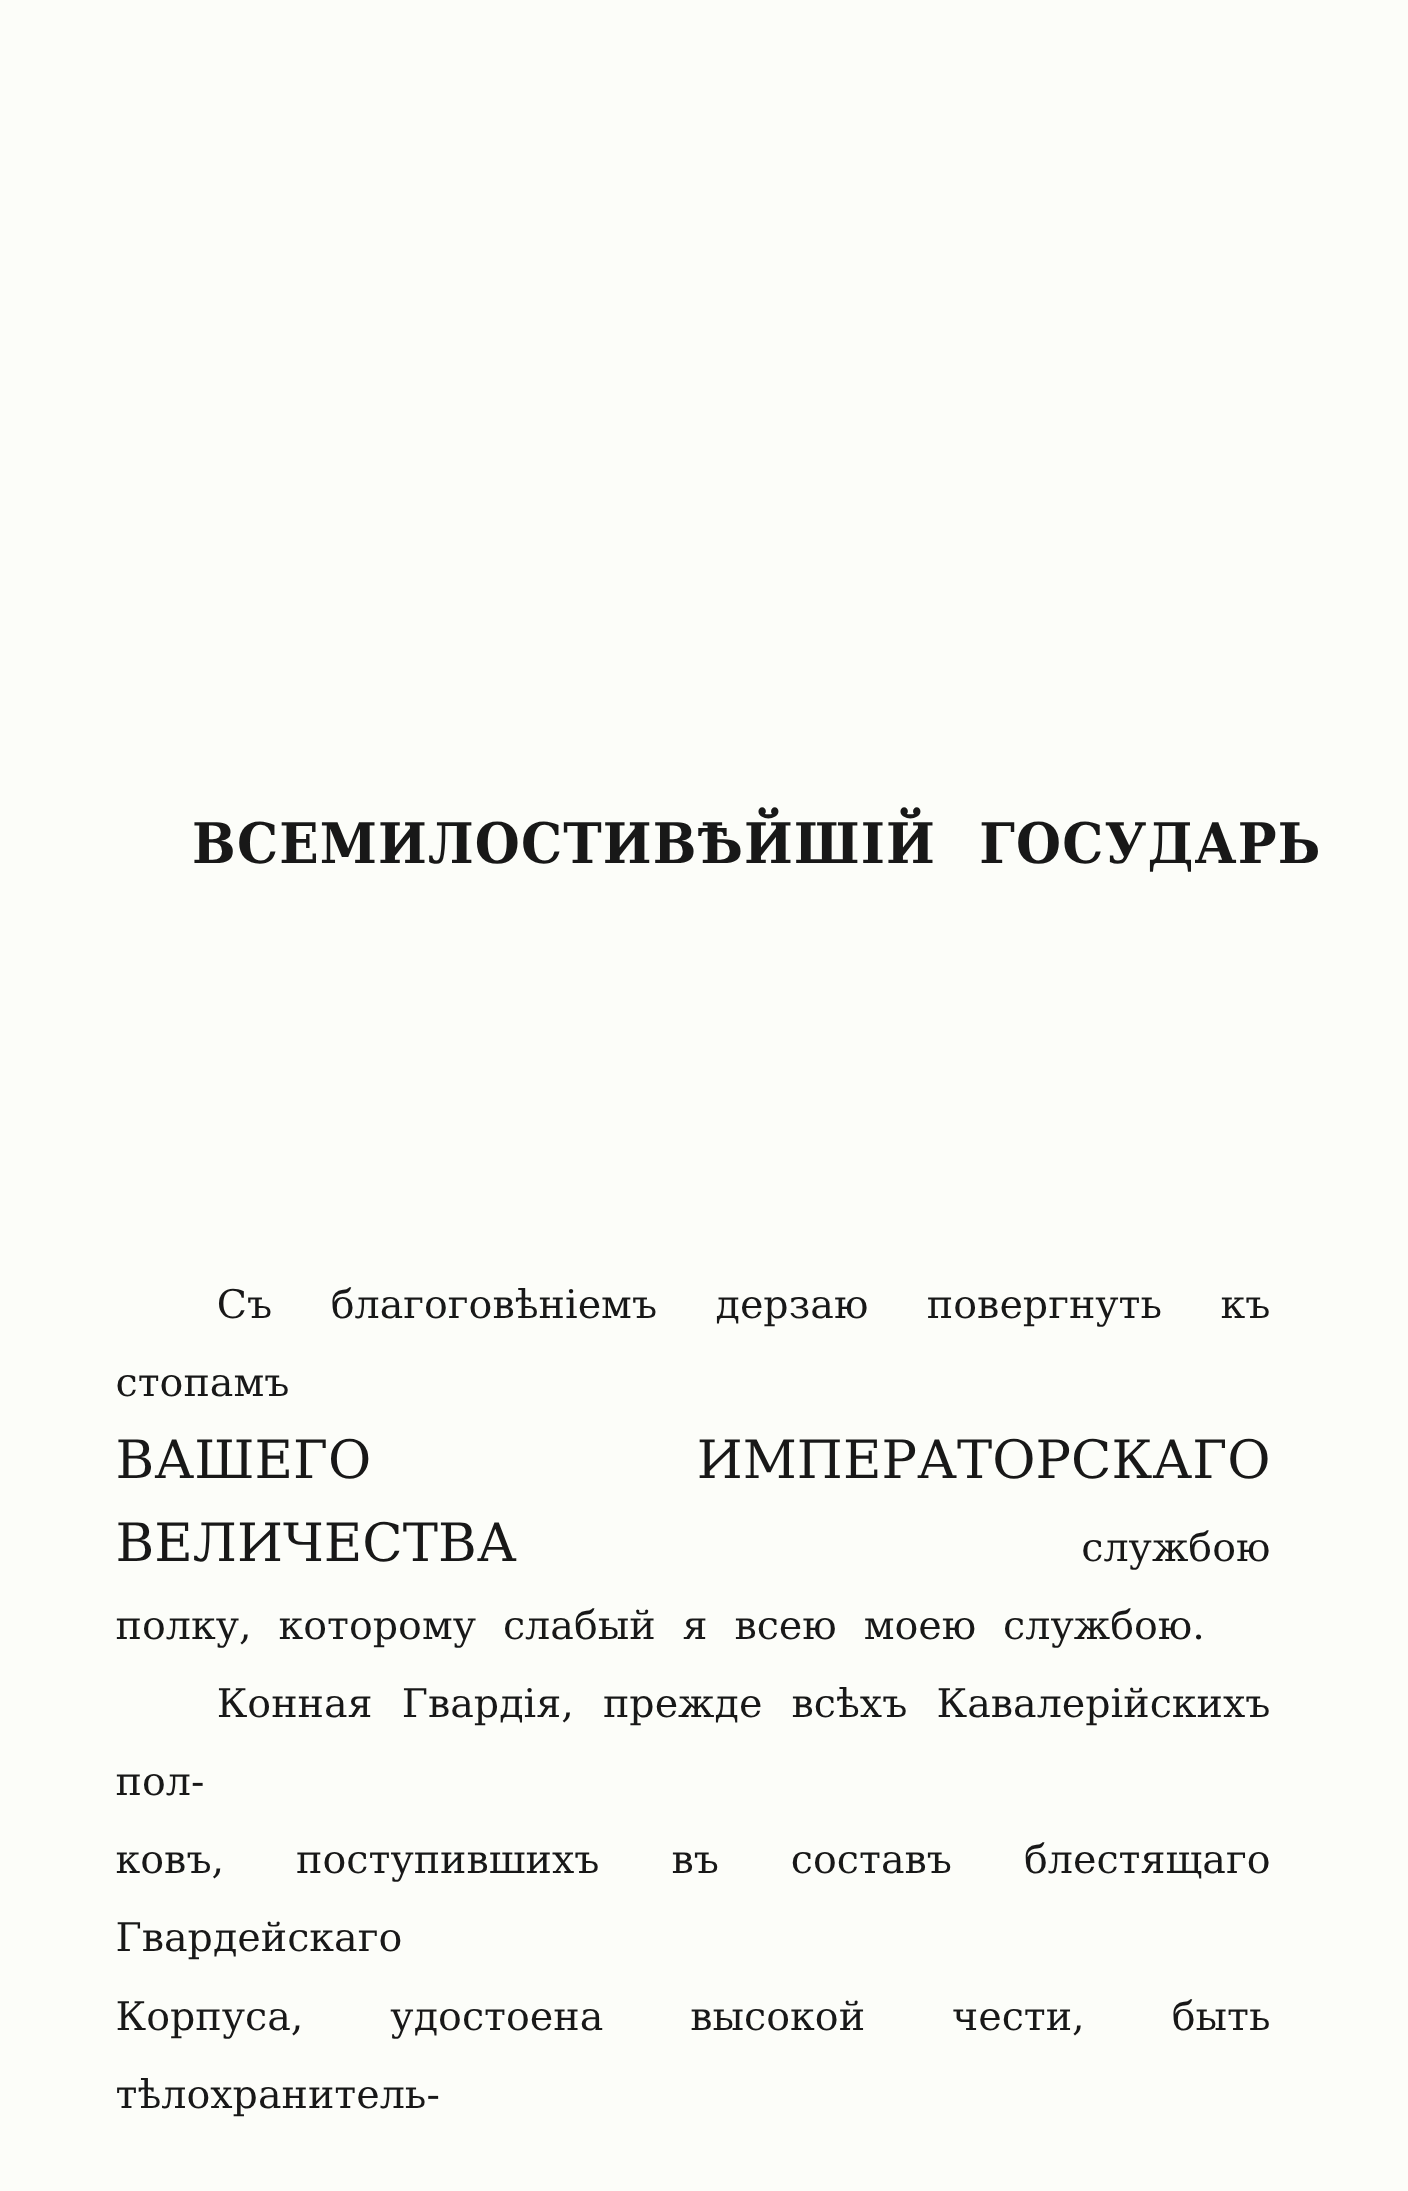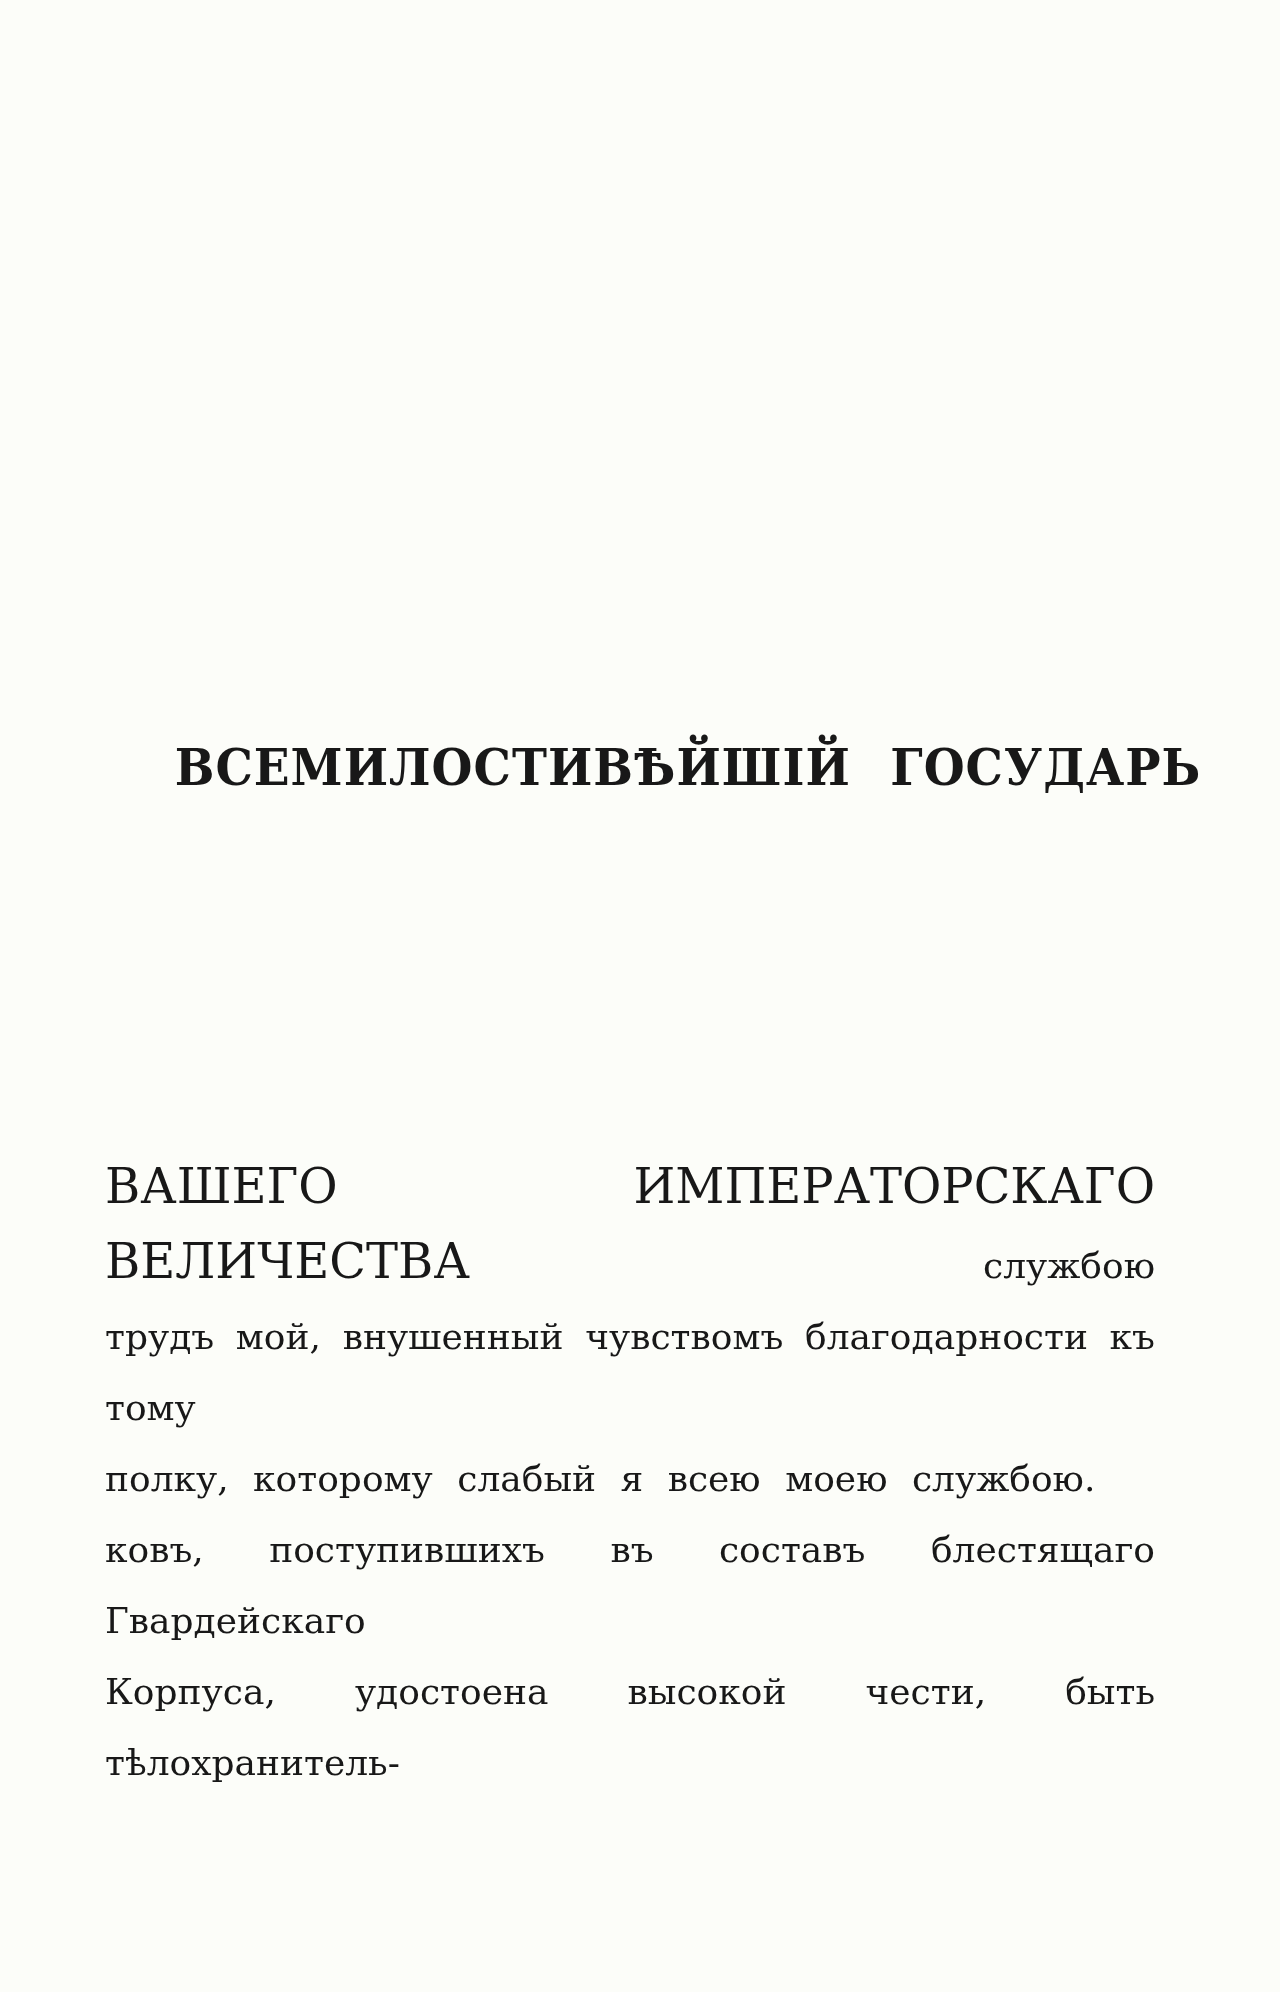--- a/index.html
+++ b/index.html
@@ -41,19 +41,20 @@
   .line.end { text-align: left; word-spacing: 13px; }
   .caps { font-size: 48px; }
 </style>
 </head>
 <body style="background: rgb(252, 253, 249); color: rgb(24, 24, 24);">
 
 <div class="sheet">
   <div class="heading">ВСЕМИЛОСТИВѢЙШІЙ ГОСУДАРЬ</div>
 
   <div class="body-text">
+      <div class="line ind just"><span>Съ благоговѣніемъ дерзаю повергнуть къ стопамъ</span></div>
       <div class="line just"><span class="caps">ВАШЕГО ИМПЕРАТОРСКАГО ВЕЛИЧЕСТВА</span><span> службою</span></div>
-      <div class="line just"><span>трудъ мой, внушенный чувствомъ благодарности къ тому</span></div>
       <div class="line end"><span>полку, которому слабый я всею моею службою.</span></div>
+      <div class="line ind just"><span>Конная Гвардія, прежде всѣхъ Кавалерійскихъ пол-</span></div>
       <div class="line just"><span>ковъ, поступившихъ въ составъ блестящаго Гвардейскаго</span></div>
       <div class="line just"><span>Корпуса, удостоена высокой чести, быть тѣлохранитель-</span></div>
     </div>
 </div>
 
 </body></html>

